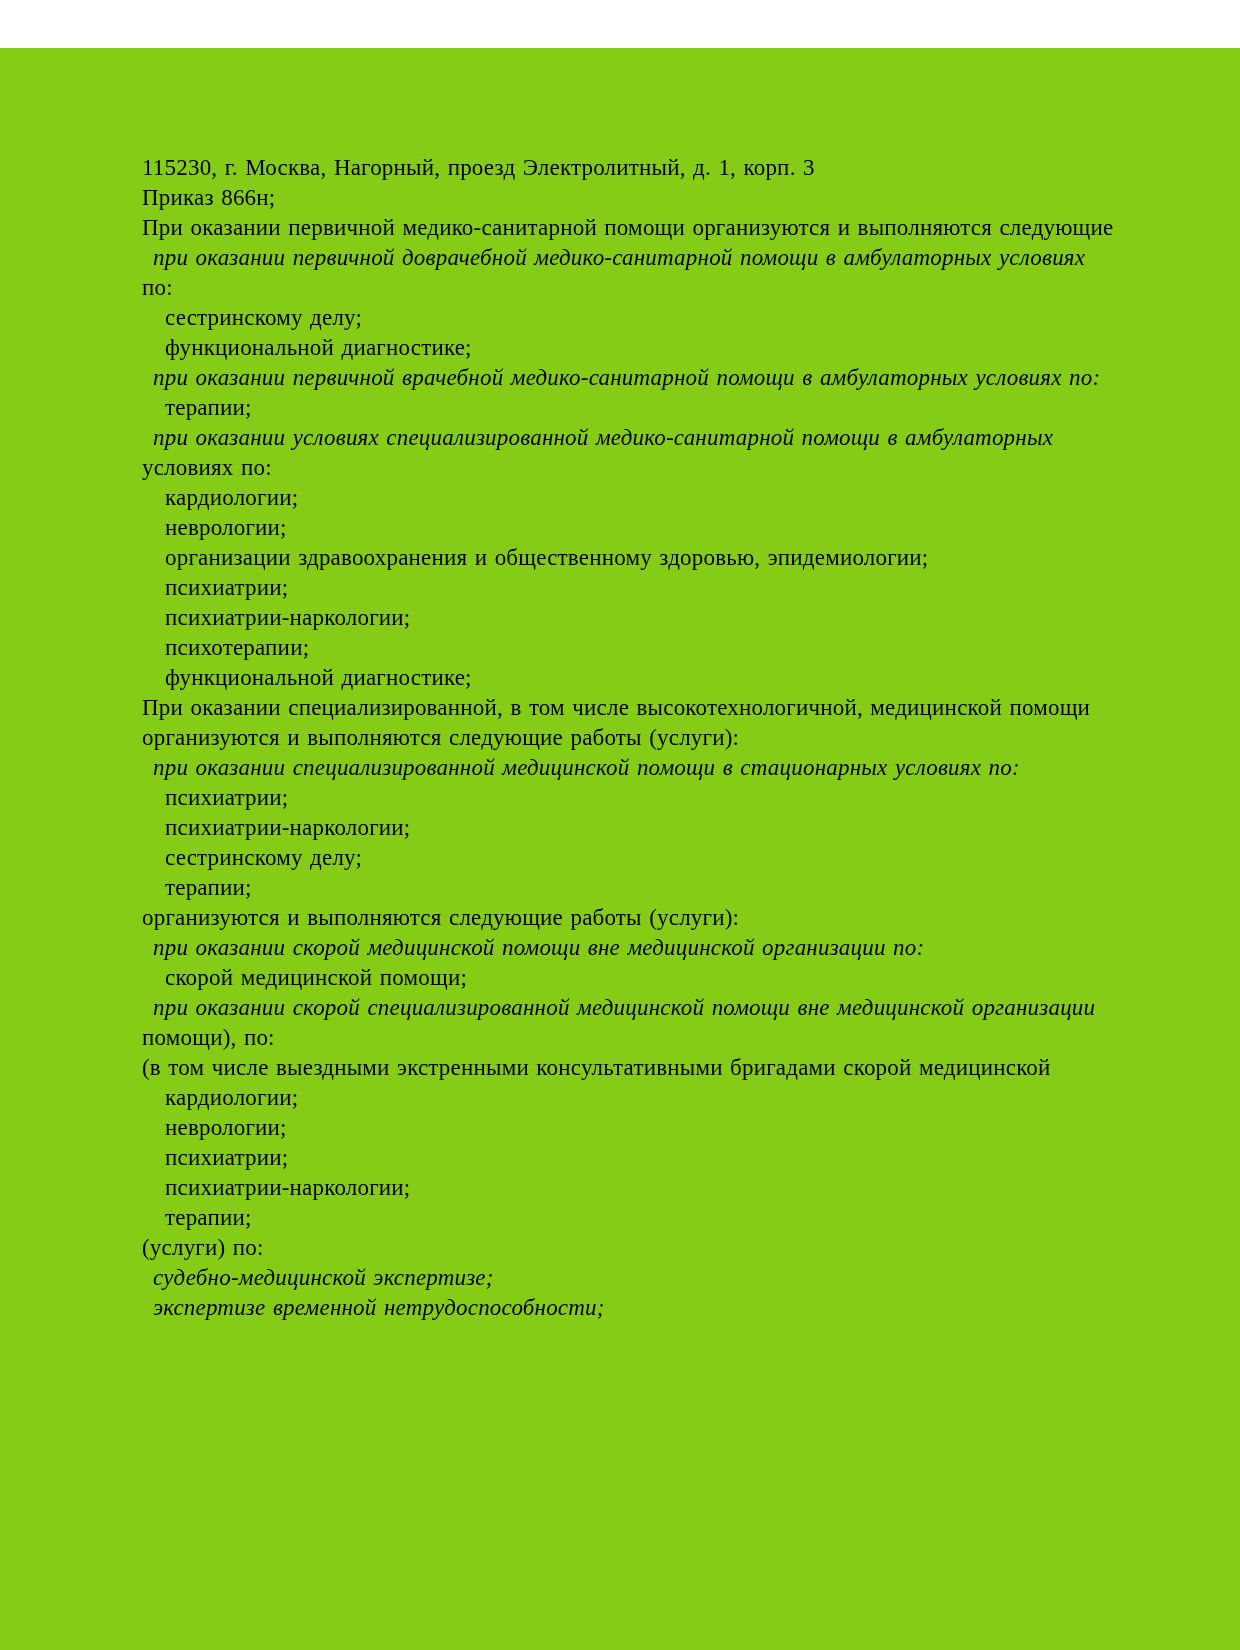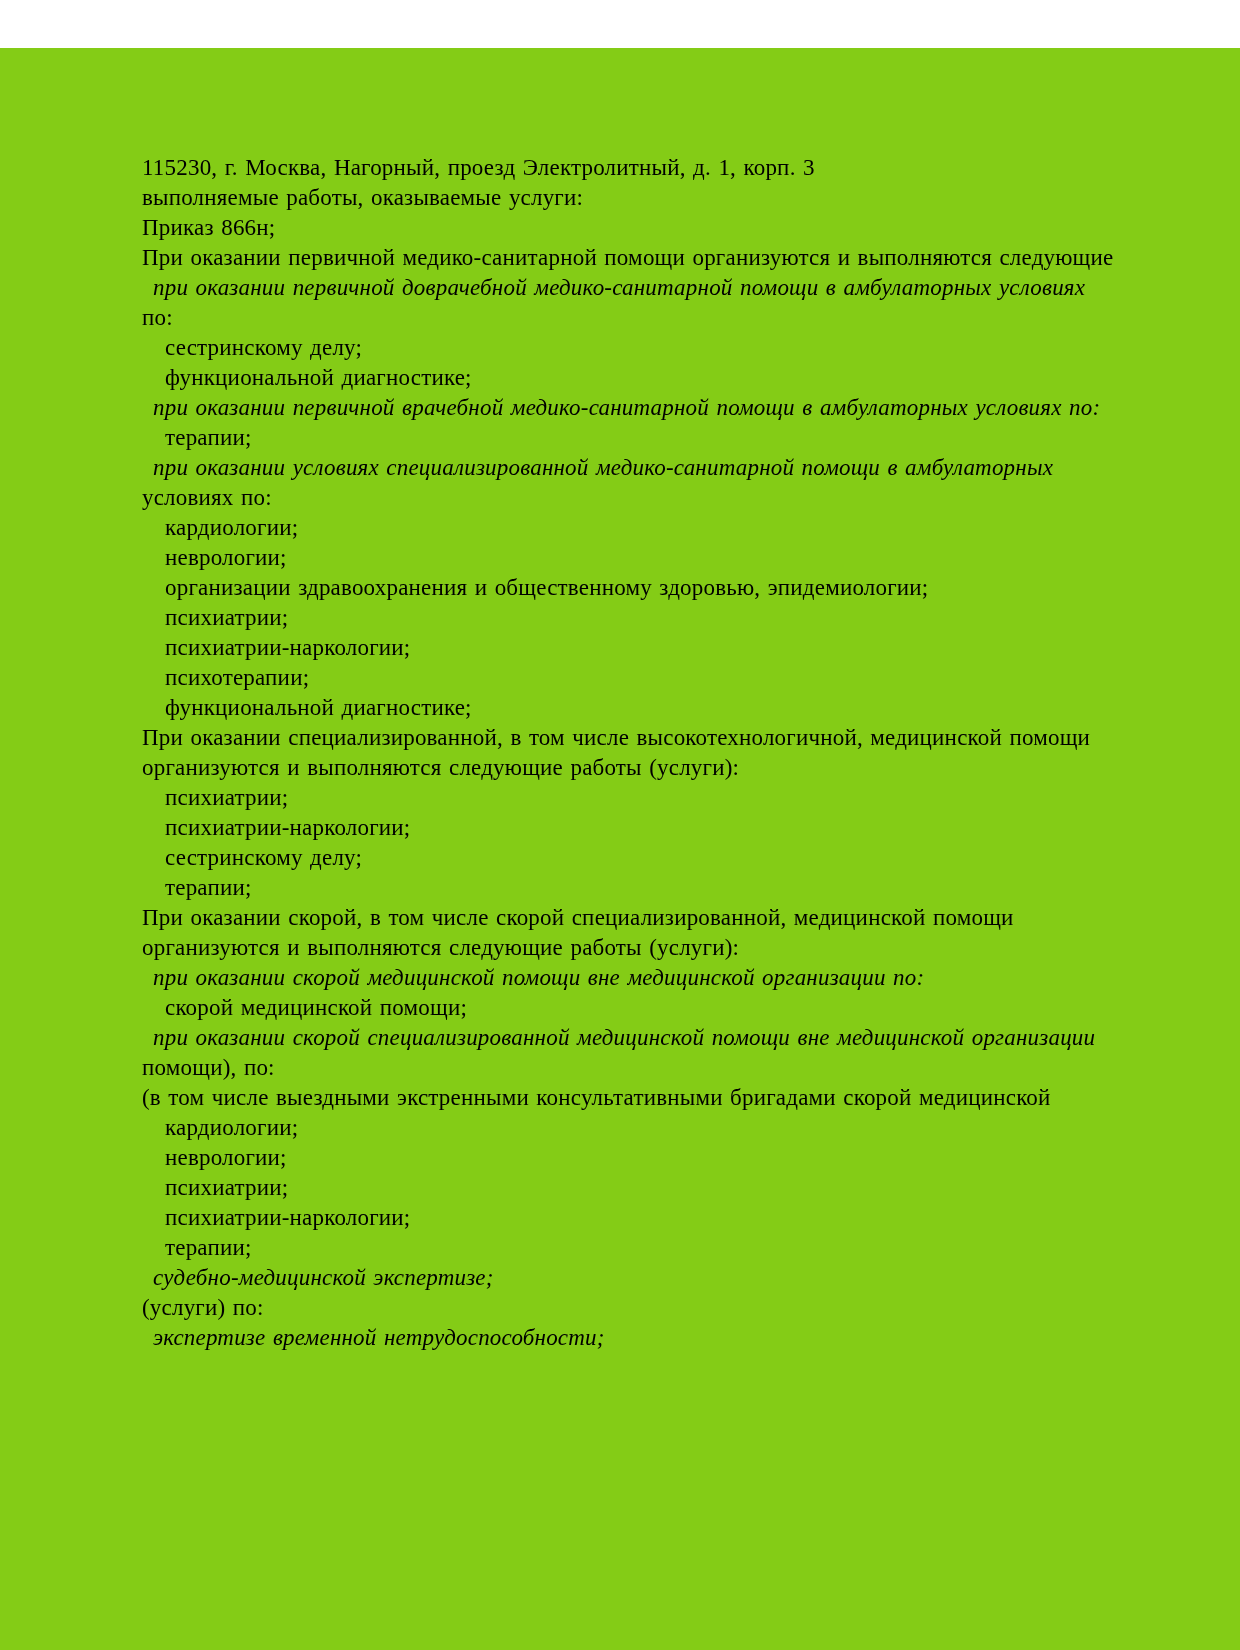--- a/index.html
+++ b/index.html
@@ -35,53 +35,52 @@
   .indent-0 { padding-left: 0; }
   .indent-1 { padding-left: 11px; font-style: italic; }
   .indent-2 { padding-left: 23px; }
 </style>
 </head>
 <body>
 
 <div class="page">
   <div class="text-block">
       <div class="line indent-0">115230, г. Москва, Нагорный, проезд Электролитный, д. 1, корп. 3</div>
-      <div class="line indent-0">выполняемые работы, оказываемые услуги:</div>
       <div class="line indent-0">Приказ 866н;</div>
       <div class="line indent-0">При оказании первичной медико-санитарной помощи организуются и выполняются следующие</div>
       <div class="line indent-1">при оказании первичной доврачебной медико-санитарной помощи в амбулаторных условиях</div>
       <div class="line indent-0">по:</div>
       <div class="line indent-2">сестринскому делу;</div>
       <div class="line indent-2">функциональной диагностике;</div>
       <div class="line indent-1">при оказании первичной врачебной медико-санитарной помощи в амбулаторных условиях по:</div>
       <div class="line indent-2">терапии;</div>
       <div class="line indent-1">при оказании условиях специализированной медико-санитарной помощи в амбулаторных</div>
       <div class="line indent-0">условиях по:</div>
       <div class="line indent-2">кардиологии;</div>
       <div class="line indent-2">неврологии;</div>
       <div class="line indent-2">организации здравоохранения и общественному здоровью, эпидемиологии;</div>
       <div class="line indent-2">психиатрии;</div>
       <div class="line indent-2">психиатрии-наркологии;</div>
       <div class="line indent-2">психотерапии;</div>
       <div class="line indent-2">функциональной диагностике;</div>
       <div class="line indent-0">При оказании специализированной, в том числе высокотехнологичной, медицинской помощи</div>
       <div class="line indent-0">организуются и выполняются следующие работы (услуги):</div>
+      <div class="line indent-1">при оказании специализированной медицинской помощи в стационарных условиях по:</div>
       <div class="line indent-2">психиатрии;</div>
       <div class="line indent-2">психиатрии-наркологии;</div>
       <div class="line indent-2">сестринскому делу;</div>
       <div class="line indent-2">терапии;</div>
-      <div class="line indent-0">При оказании скорой, в том числе скорой специализированной, медицинской помощи</div>
       <div class="line indent-0">организуются и выполняются следующие работы (услуги):</div>
       <div class="line indent-1">при оказании скорой медицинской помощи вне медицинской организации по:</div>
       <div class="line indent-2">скорой медицинской помощи;</div>
       <div class="line indent-1">при оказании скорой специализированной медицинской помощи вне медицинской организации</div>
       <div class="line indent-0">помощи), по:</div>
       <div class="line indent-0">(в том числе выездными экстренными консультативными бригадами скорой медицинской</div>
       <div class="line indent-2">кардиологии;</div>
       <div class="line indent-2">неврологии;</div>
       <div class="line indent-2">психиатрии;</div>
       <div class="line indent-2">психиатрии-наркологии;</div>
       <div class="line indent-2">терапии;</div>
+      <div class="line indent-0">(услуги) по:</div>
       <div class="line indent-1">судебно-медицинской экспертизе;</div>
-      <div class="line indent-0">(услуги) по:</div>
       <div class="line indent-1">экспертизе временной нетрудоспособности;</div>
     </div>
 </div>
 
 </body></html>

